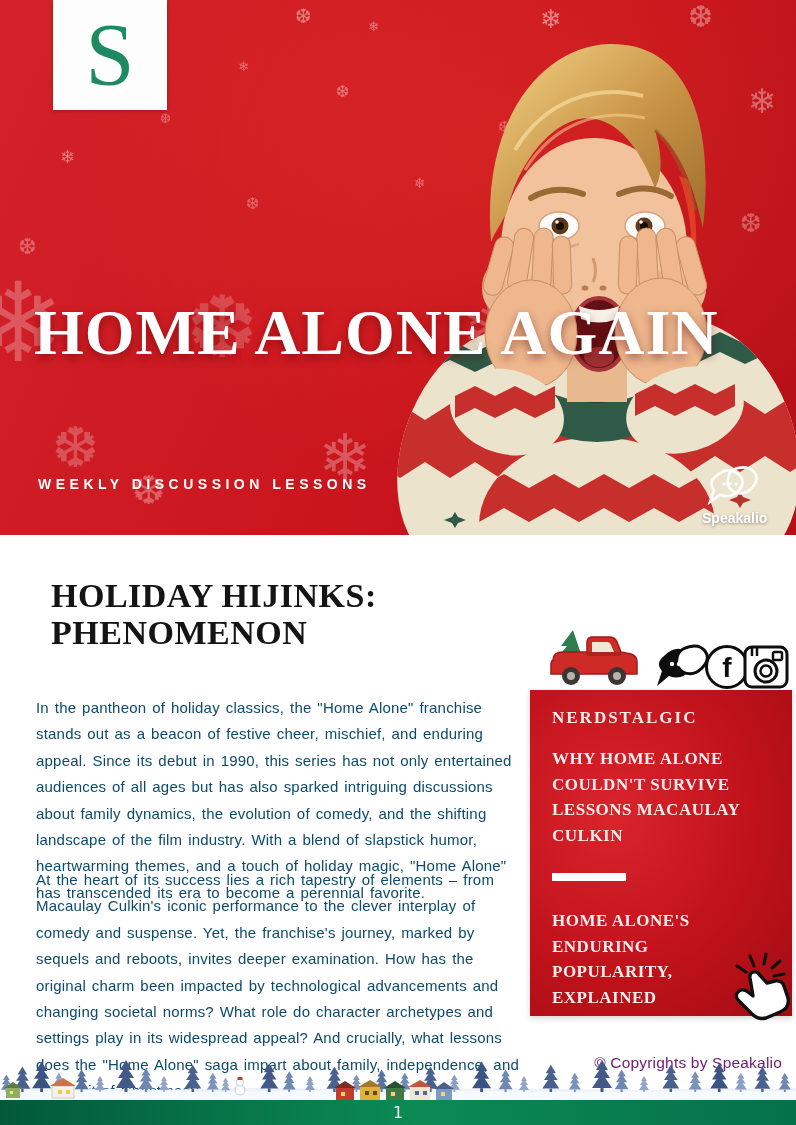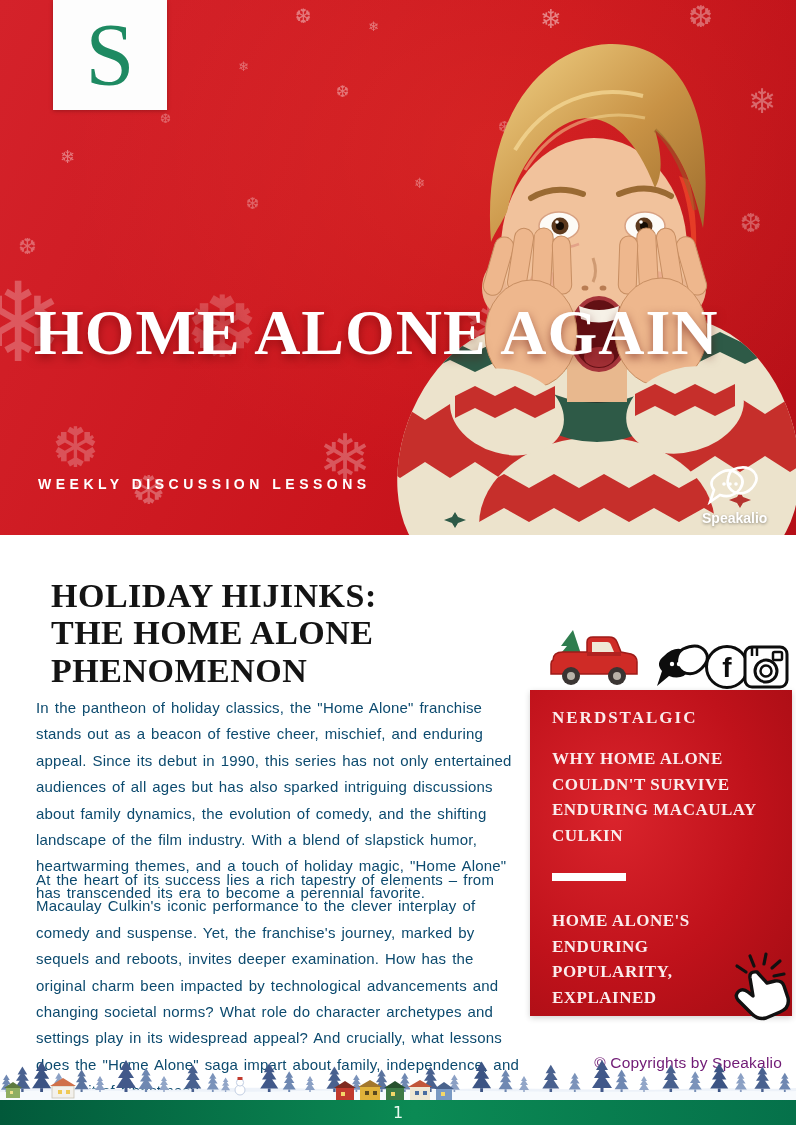--- a/index.html
+++ b/index.html
@@ -207,21 +207,20 @@
         <circle cx="22" cy="22" r="1.8" fill="#fff"></circle>
           <circle cx="28" cy="22" r="1.8" fill="#fff"></circle>
           <circle cx="34" cy="22" r="1.8" fill="#fff"></circle>
       </svg>
       <div class="brand-label">Speakalio</div>
     </div>
   </header>
 
   <h1 class="article-heading">
     <span>HOLIDAY HIJINKS:</span>
-    <span>THE HOME ALONE</span>
     <span>PHENOMENON</span>
   </h1>
   <p class="para para1">In the pantheon of holiday classics, the "Home Alone" franchise stands out as a beacon of festive cheer, mischief, and enduring appeal. Since its debut in 1990, this series has not only entertained audiences of all ages but has also sparked intriguing discussions about family dynamics, the evolution of comedy, and the shifting landscape of the film industry. With a blend of slapstick humor, heartwarming themes, and a touch of holiday magic, "Home Alone" has transcended its era to become a perennial favorite.</p>
   <p class="para para2">At the heart of its success lies a rich tapestry of elements – from Macaulay Culkin's iconic performance to the clever interplay of comedy and suspense. Yet, the franchise's journey, marked by sequels and reboots, invites deeper examination. How has the original charm been impacted by technological advancements and changing societal norms? What role do character archetypes and settings play in its widespread appeal? And crucially, what lessons does the "Home Alone" saga impart about family, independence, and the spirit of Christmas?</p>
 
   <svg class="truck" viewBox="0 0 104 66" aria-hidden="true">
     <path d="M38,30 L30,6 L18,22 L24,22 L14,34 L34,34 Z" fill="#2f7d4f"></path>
     <rect x="27" y="30" width="4" height="8" fill="#6b4a2a"></rect>
     <path d="M10,36 Q10,28 20,28 L44,28 L44,18 Q44,13 50,13 L66,13 Q72,13 74,18 L78,28 L88,30 Q94,32 94,38 L94,50 L8,50 L8,40 Q8,37 10,36 Z" fill="#cf2b26" stroke="#9e1b18" stroke-width="1.5"></path>
     <path d="M49,18 L64,18 Q67,18 68,21 L71,28 L49,28 Z" fill="#efe8d6"></path>
@@ -253,21 +252,21 @@
       <line x1="10" y1="3" x2="10" y2="12" stroke="#0d0d0d" stroke-width="2.5"></line>
       <line x1="15" y1="3" x2="15" y2="12" stroke="#0d0d0d" stroke-width="2.5"></line>
       <rect x="31" y="8" width="9" height="8" rx="1.5" fill="none" stroke="#0d0d0d" stroke-width="2.5"></rect>
       <circle cx="24" cy="27" r="11" fill="none" stroke="#0d0d0d" stroke-width="3"></circle>
       <circle cx="24" cy="27" r="5.5" fill="none" stroke="#0d0d0d" stroke-width="2.5"></circle>
     </svg>
   </span>
 
   <aside class="card">
     <div class="card-source">NERDSTALGIC</div>
-    <div class="card-title">WHY HOME ALONE COULDN'T SURVIVE ENDURING MACAULAY CULKIN</div>
+    <div class="card-title">WHY HOME ALONE COULDN'T SURVIVE LESSONS MACAULAY CULKIN</div>
     <div class="card-divider"></div>
     <div class="card-title">HOME ALONE'S ENDURING POPULARITY, EXPLAINED</div>
   </aside>
 
   <svg class="click-hand" viewBox="0 0 66 70" aria-hidden="true">
     <g stroke="#111" stroke-width="3.2" stroke-linecap="round">
       <line x1="28" y1="14" x2="24" y2="4"></line>
       <line x1="38" y1="12" x2="40" y2="2"></line>
       <line x1="46" y1="16" x2="54" y2="9"></line>
       <line x1="20" y1="20" x2="11" y2="14"></line>

